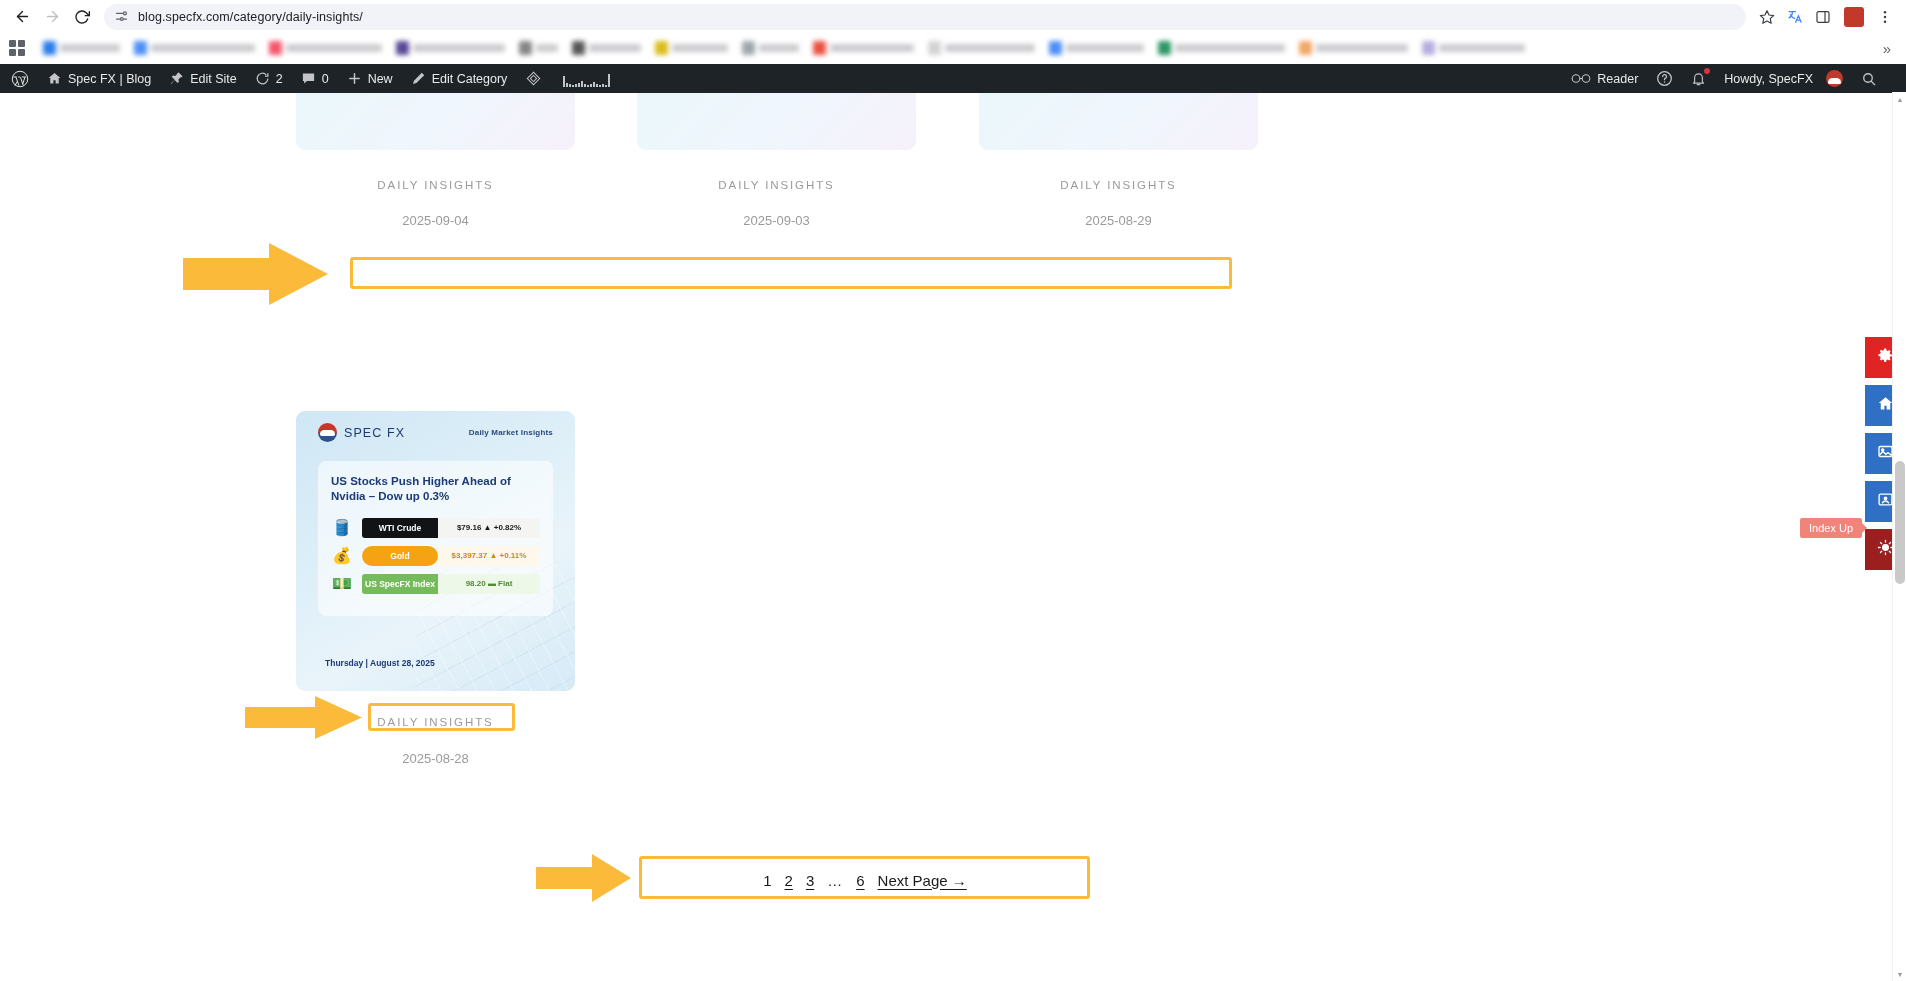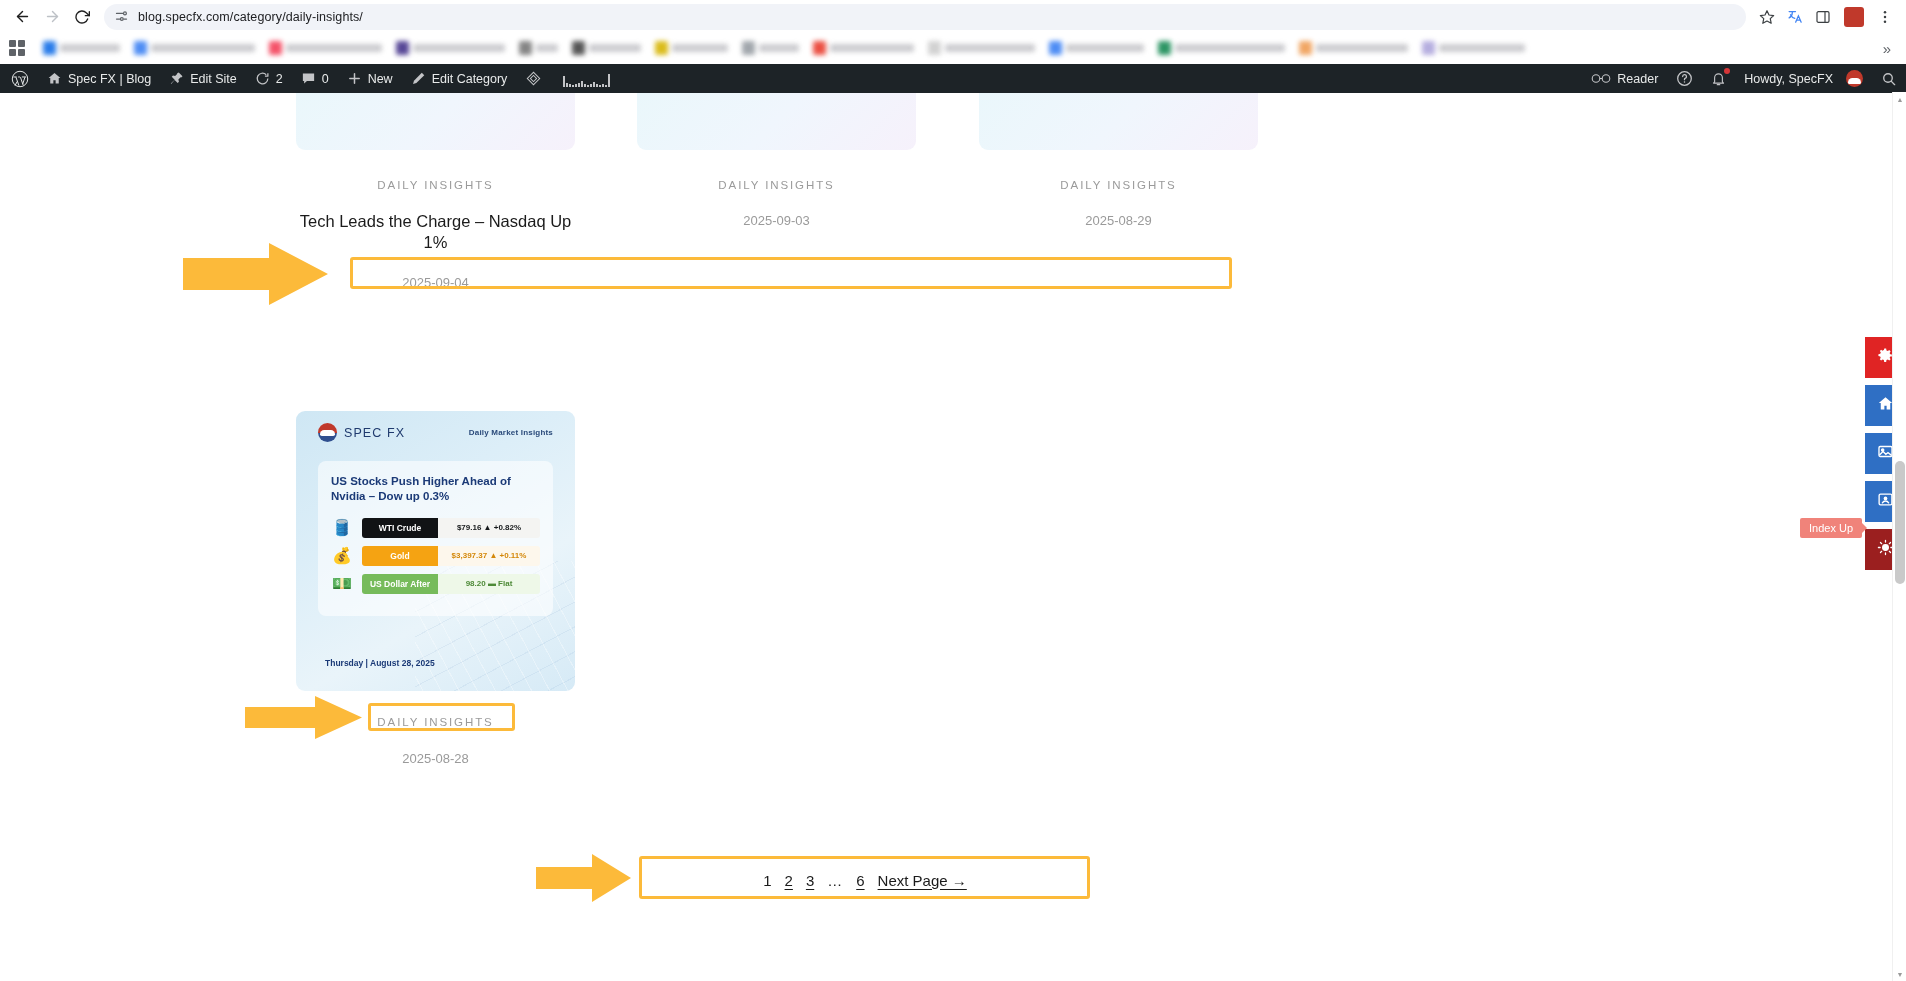--- a/index.html
+++ b/index.html
@@ -112,21 +112,21 @@
   }
   .ab-item {
     display: flex; align-items: center; gap: 6px;
     height: 29px; padding: 0 9px;
     color: #e8eaea; white-space: nowrap;
   }
   .ab-item svg { display: block; }
   .ab-right {
     margin-left: auto;
     display: flex; align-items: center;
-    padding-right: 0;
+    padding-right: 20px;
   }
   .ab-avatar {
     width: 17px; height: 17px; border-radius: 50%;
     background: #c0392b;
     margin-left: 7px;
     position: relative; overflow: hidden;
     flex: 0 0 auto;
   }
   .ab-avatar::after {
     content: ''; position: absolute; left: 2px; right: 2px;
@@ -241,21 +241,21 @@
     font-size: 8.5px; font-weight: 700; color: #fff;
     display: flex; align-items: center; justify-content: center;
     width: 76px; flex: 0 0 auto;
   }
   .tick-val {
     flex: 1; display: flex; align-items: center; justify-content: center;
     font-size: 8px; font-weight: 700;
   }
   .tick-row.oil .tick-name { background: #111315; }
   .tick-row.oil .tick-val  { background: #f4f4f2; color: #15181a; }
-  .tick-row.gold .tick-name { background: #f5a312; }
+  .tick-row.gold .tick-name { background: #f5a312; border-radius: 10px; }
   .tick-row.gold .tick-val  { background: #fdf7ec; color: #d4880a; }
   .tick-row.usd .tick-name { background: #76bb5b; }
   .tick-row.usd .tick-val  { background: #eef8e8; color: #4e8a38; }
   .feat-date {
     position: absolute; left: 29px; bottom: 23px;
     font-size: 8.5px; font-weight: 700; color: #1b3a77; z-index: 2;
   }
   .feat-cat {
     margin-top: 25px; text-align: center;
     font-size: 11.5px; letter-spacing: 1.9px; color: #9a9a9a;
@@ -601,21 +601,20 @@
     </div>
   </div>
 </div>
 
 <div class="page">
 
   <div class="posts-grid">
     <div class="post-col c1">
       <div class="thumb-stub"></div>
       <div class="cat-label">DAILY INSIGHTS</div>
-      <div class="post-title">Tech Leads the Charge – Nasdaq Up 1%</div>
       <div class="post-date">2025-09-04</div>
     </div>
     <div class="post-col c2">
       <div class="thumb-stub"></div>
       <div class="cat-label">DAILY INSIGHTS</div>
       <div class="post-date">2025-09-03</div>
     </div>
     <div class="post-col c3">
       <div class="thumb-stub"></div>
       <div class="cat-label">DAILY INSIGHTS</div>
@@ -645,21 +644,21 @@
         <div class="tick-row gold">
           <span class="tick-emoji">💰</span>
           <span class="tick-bar">
             <span class="tick-name">Gold</span>
             <span class="tick-val">$3,397.37 ▲ +0.11%</span>
           </span>
         </div>
         <div class="tick-row usd">
           <span class="tick-emoji">💵</span>
           <span class="tick-bar">
-            <span class="tick-name">US Dollar After</span>
+            <span class="tick-name">US SpecFX Index</span>
             <span class="tick-val">98.20 ▬ Flat</span>
           </span>
         </div>
       </div>
       <div class="feat-date">Thursday | August 28, 2025</div>
     </div>
     <div class="feat-cat">DAILY INSIGHTS</div>
     <div class="feat-date-under">2025-08-28</div>
   </div>
 

